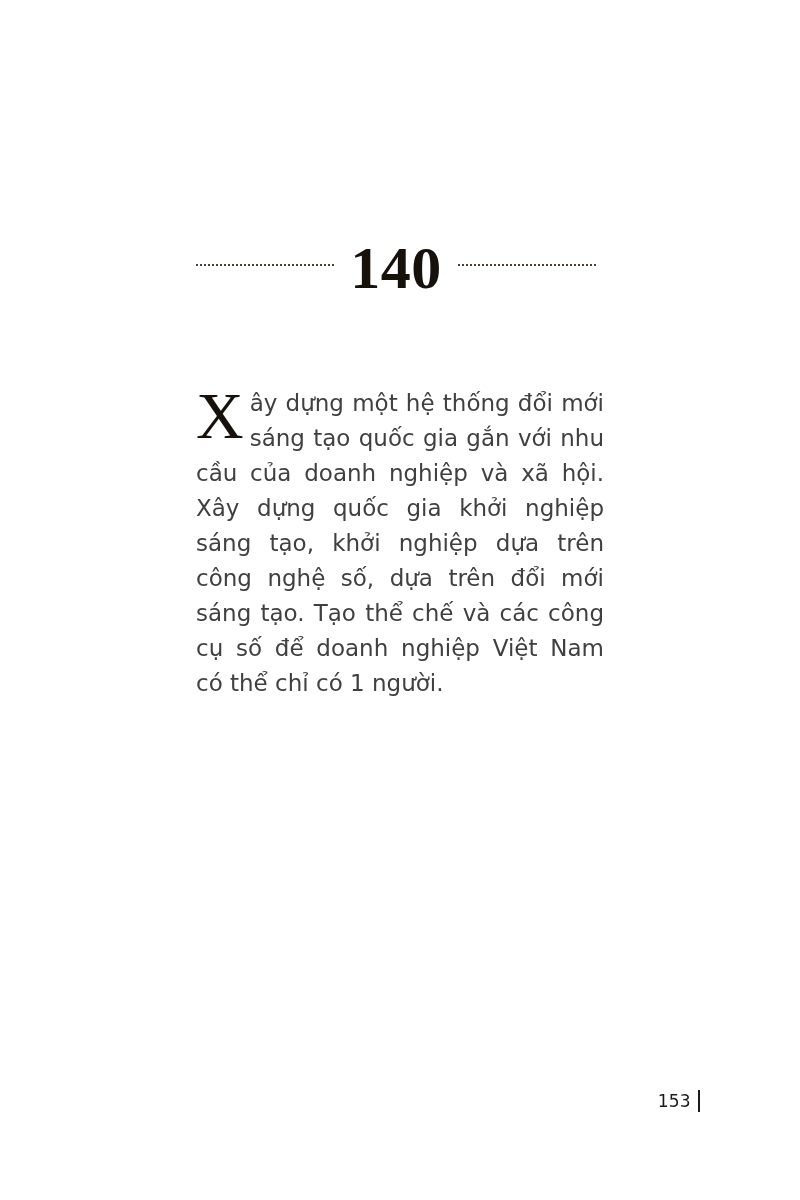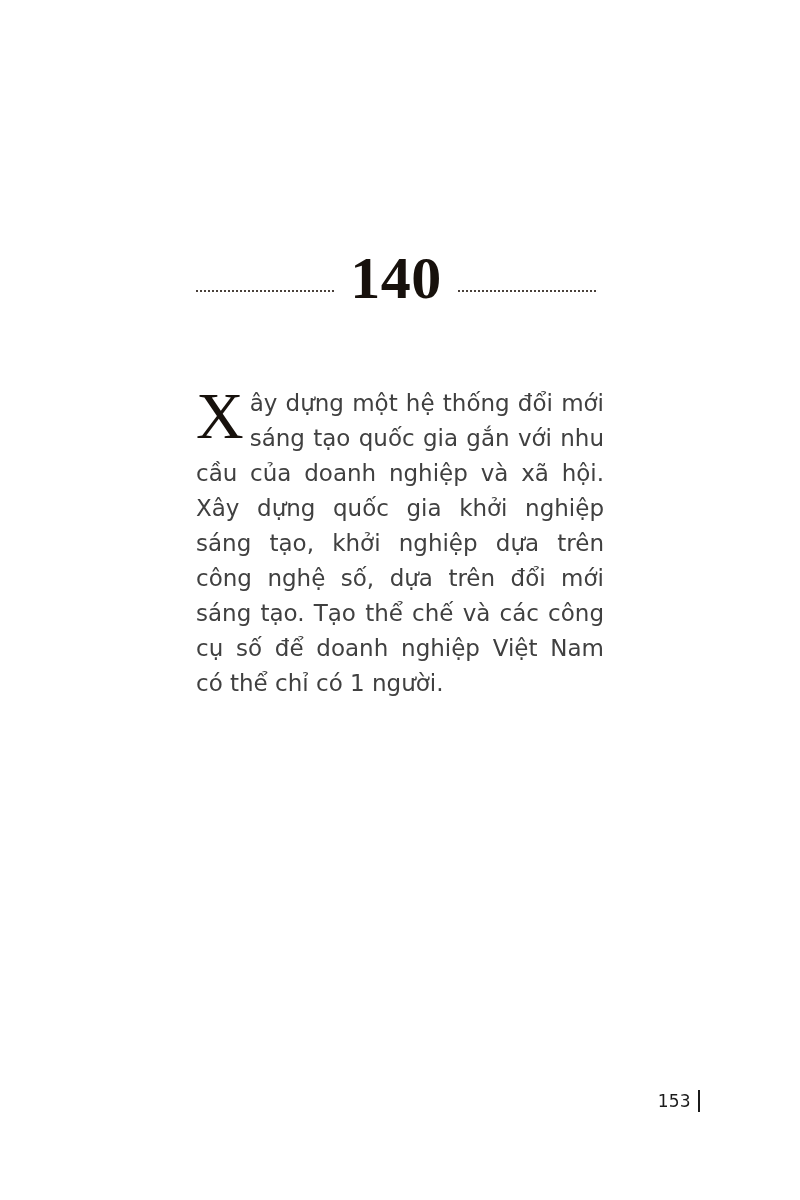--- a/index.html
+++ b/index.html
@@ -26,21 +26,20 @@
   }
 
   
   .chapter-header {
     position: absolute;
     top: 238px;
     left: 196px;
     width: 400px;
     height: 80px;
     display: flex;
-    align-items: center;
     justify-content: center;
   }
 
   .rule {
     flex: 1 1 auto;
     height: 0;
     border-bottom: 2px dotted #2b2119;
     opacity: .85;
     margin-top: 26px;
   }

